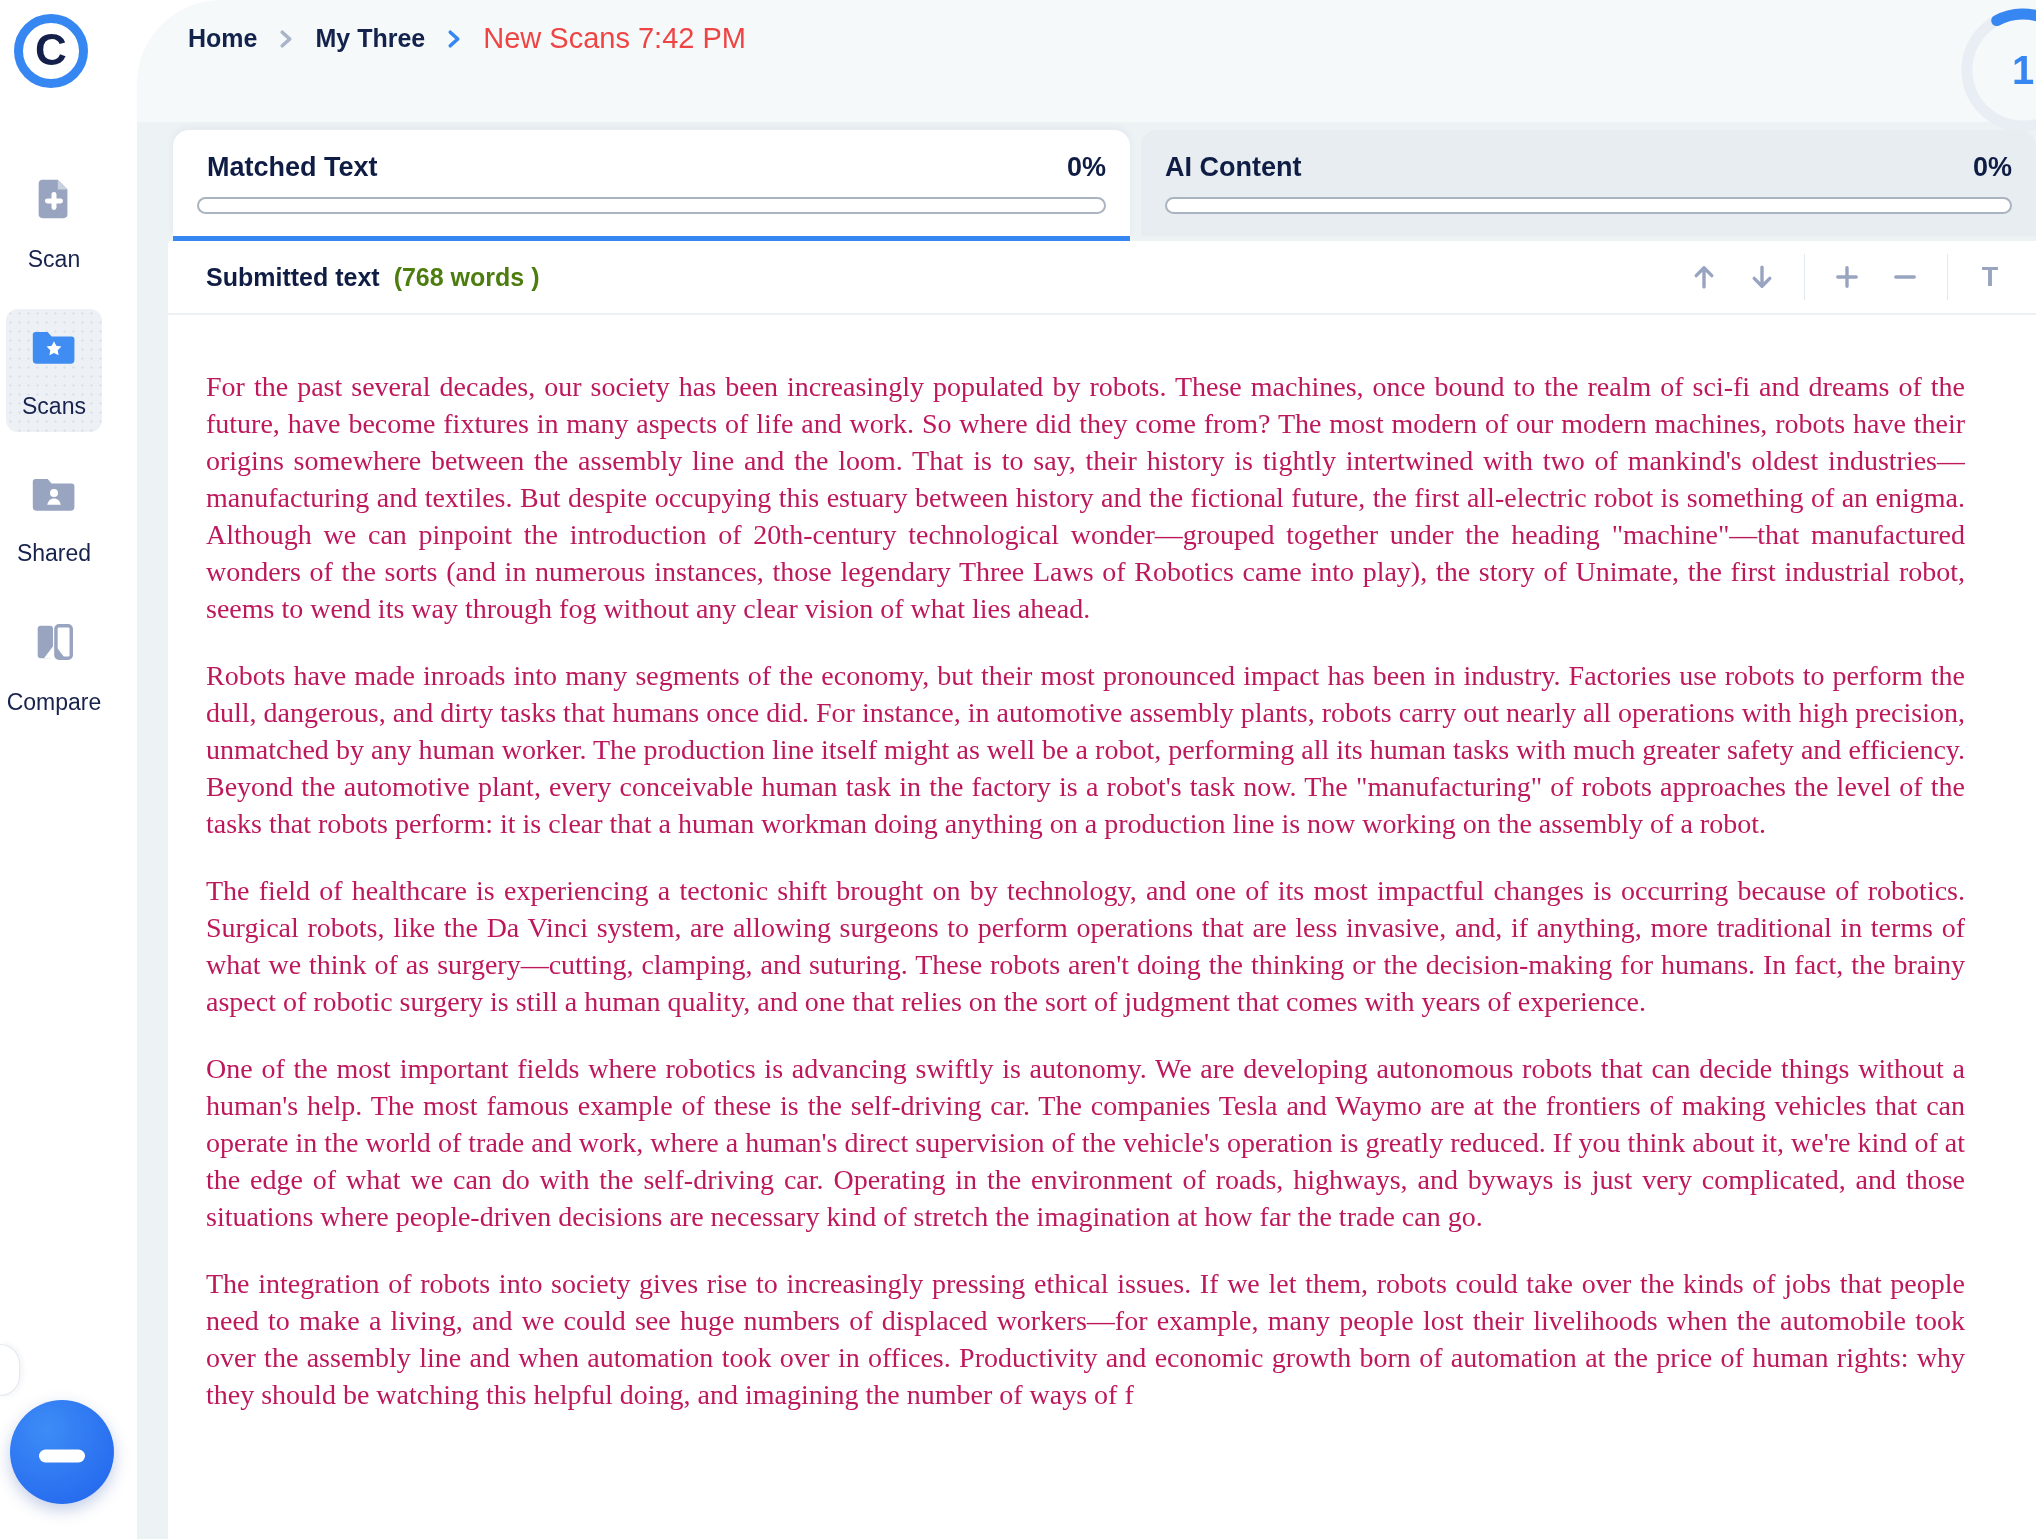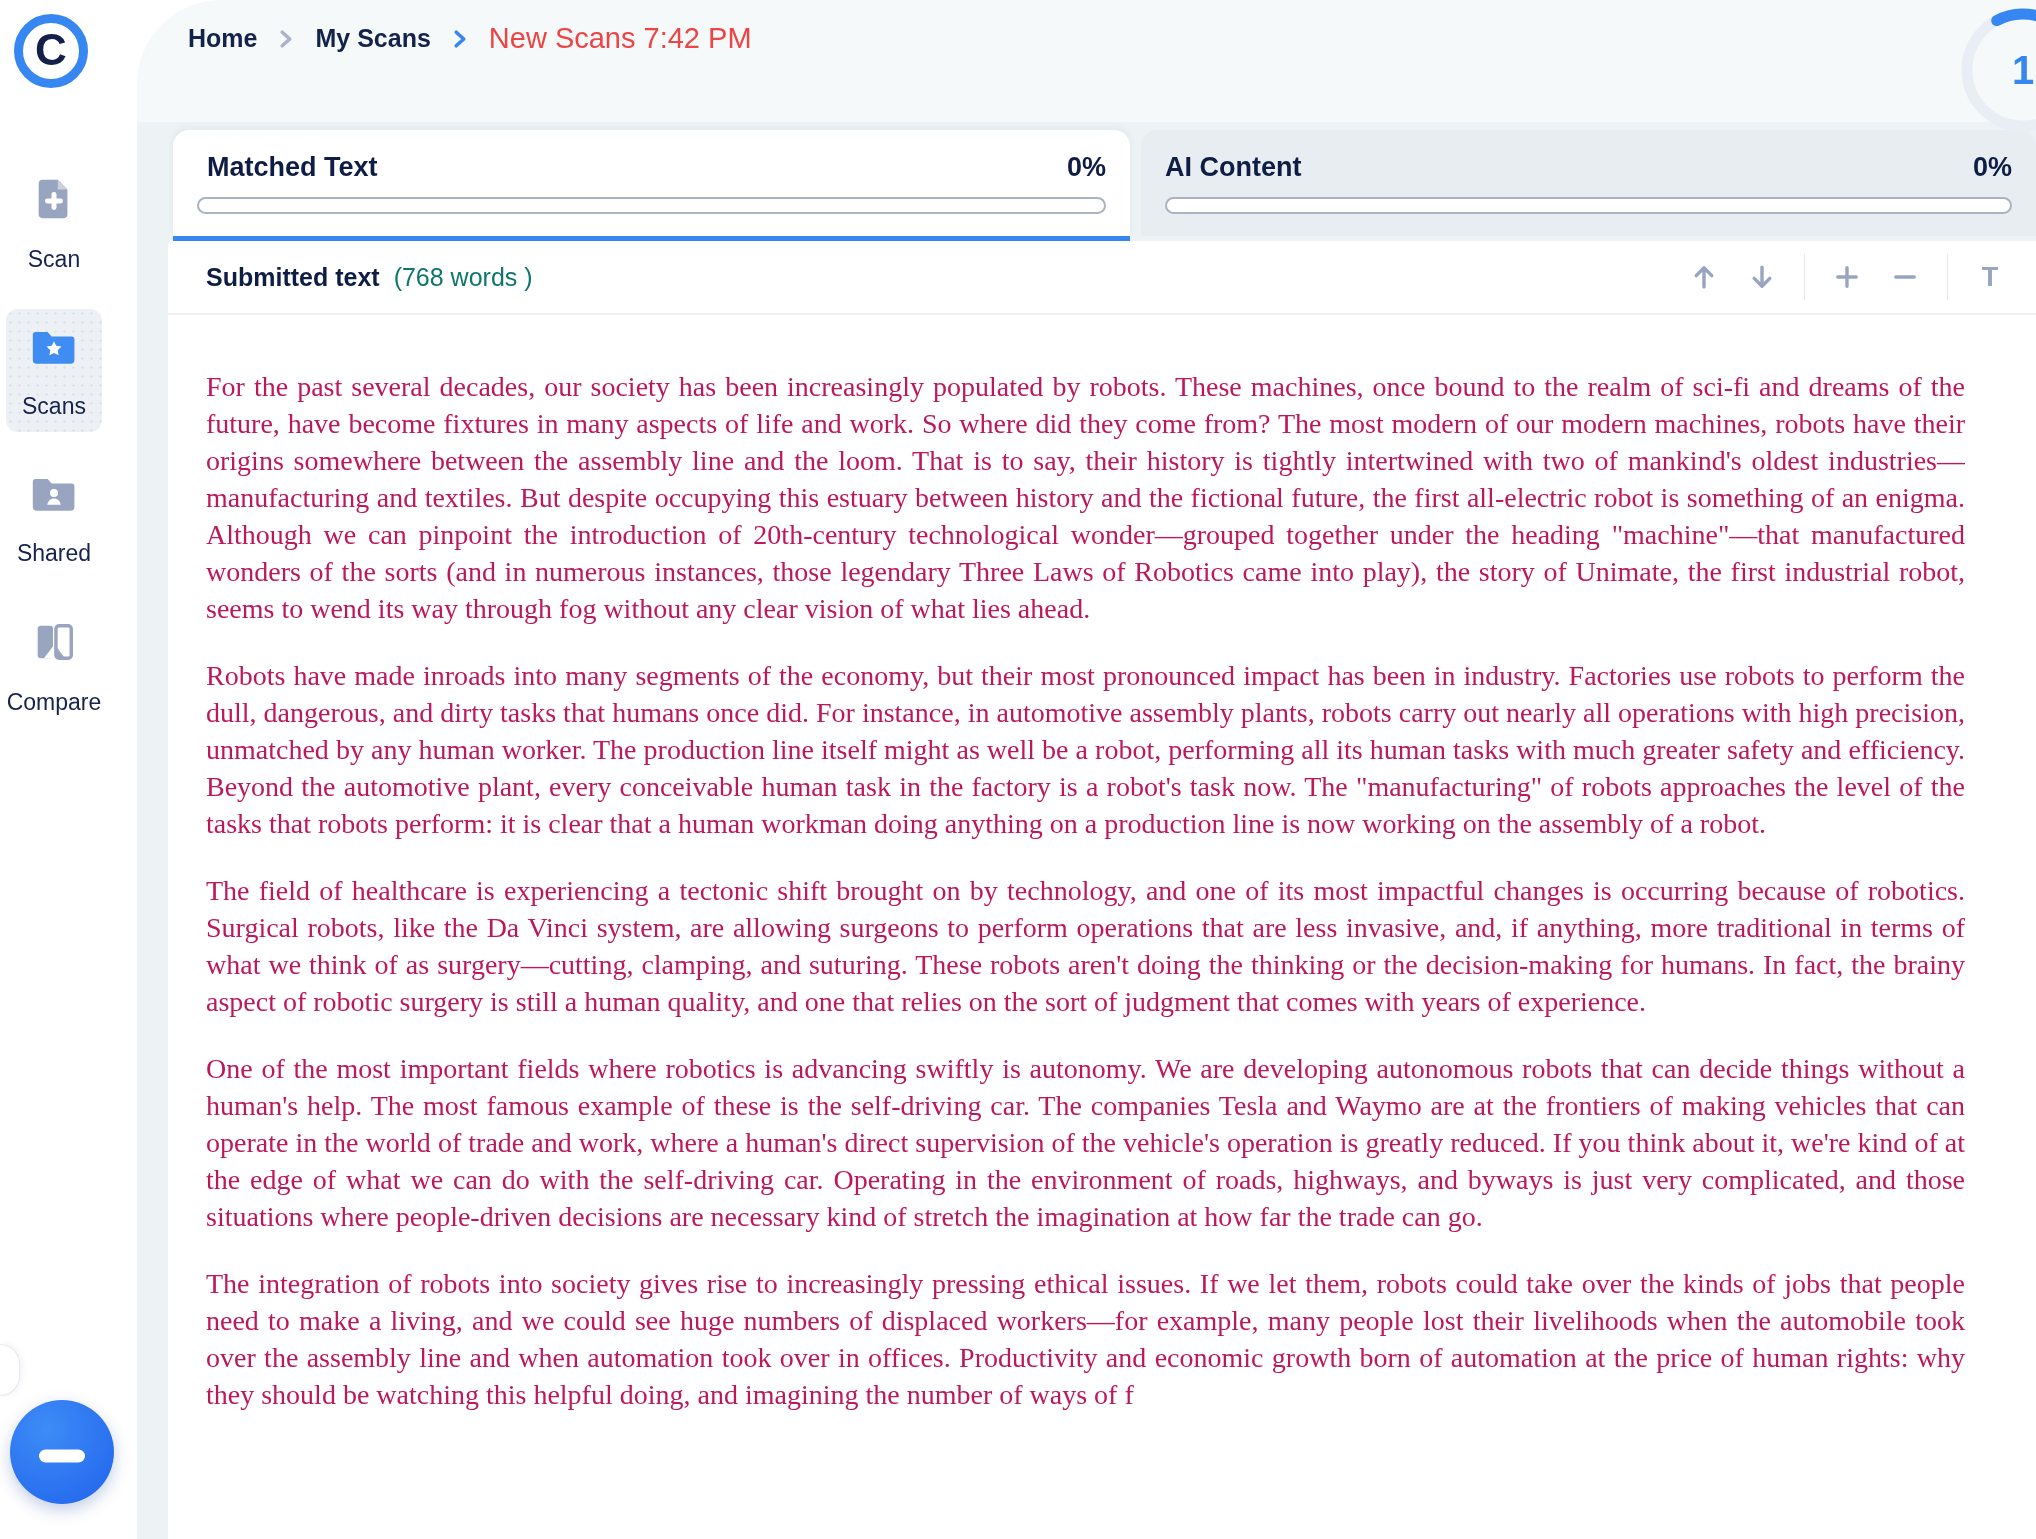--- a/index.html
+++ b/index.html
@@ -53,21 +53,21 @@
   .tab-matched .tab-title{padding-left:10px;text-align:right;}
   .tab-matched::after{content:"";position:absolute;left:0;right:0;bottom:-5px;height:5px;background:var(--accent);}
   .tab-ai{left:1004px;width:895px;background:#e7edf1;cursor:pointer;}
 
   
   .panel{position:absolute;left:31px;right:0;top:241px;bottom:0;background:#fff;border-radius:4px 0 0 0;}
   .toolbar{position:absolute;left:0;right:0;top:0;height:74px;border-bottom:2px solid #eef1f4;
            display:flex;align-items:center;justify-content:space-between;padding:0 24px 0 38px;}
   .doc-title{display:flex;align-items:baseline;gap:14px;}
   .doc-title .t{font-size:25px;font-weight:700;color:#0f1d44;}
-  .doc-title .c{font-size:25px;font-weight:400;color:#0f766e;}
+  .doc-title .c{font-size:25px;font-weight:700;color:#4d7c0f;}
   .tools{display:flex;align-items:center;gap:14px;}
   .tool-btn{width:44px;height:44px;display:flex;align-items:center;justify-content:center;
             background:none;border:none;cursor:pointer;border-radius:8px;}
   .tool-sep{width:1px;height:46px;background:#e4e9ef;margin:0 6px;}
   .t-glyph{font-size:27px;font-weight:700;color:var(--icon-gray);font-family:"Liberation Sans",sans-serif;}
 
   .essay{position:absolute;left:38px;right:71px;top:72px;bottom:0;overflow:hidden;padding-top:55px;}
   .essay p{font-family:"Liberation Serif","DejaVu Serif",serif;font-size:28px;line-height:37px;
            color:#be185d;text-align:justify;margin:0 0 30px 0;}
 
@@ -90,21 +90,21 @@
     <div class="band"></div>
 
     <div class="topbar">
       <div class="breadcrumb">
         <span class="crumb">Home</span>
         <span class="crumb-sep">
           <svg width="18" height="22" viewBox="0 0 12 14">
               <path d="M3.5 2.5l5 4.5-5 4.5" fill="none" stroke="#a9b4c9" stroke-width="2.4" stroke-linecap="round" stroke-linejoin="round"></path>
             </svg>
         </span>
-        <span class="crumb">My Scans</span>
+        <span class="crumb">My Three</span>
         <span class="crumb-sep">
           <svg width="18" height="22" viewBox="0 0 12 14">
               <path d="M3.5 2.5l5 4.5-5 4.5" fill="none" stroke="#3787f2" stroke-width="2.4" stroke-linecap="round" stroke-linejoin="round"></path>
             </svg>
         </span>
         <span class="crumb-current">New Scans 7:42 PM</span>
       </div>
 
       <div class="ring">
         <svg width="160" height="152" viewBox="0 0 160 152">

